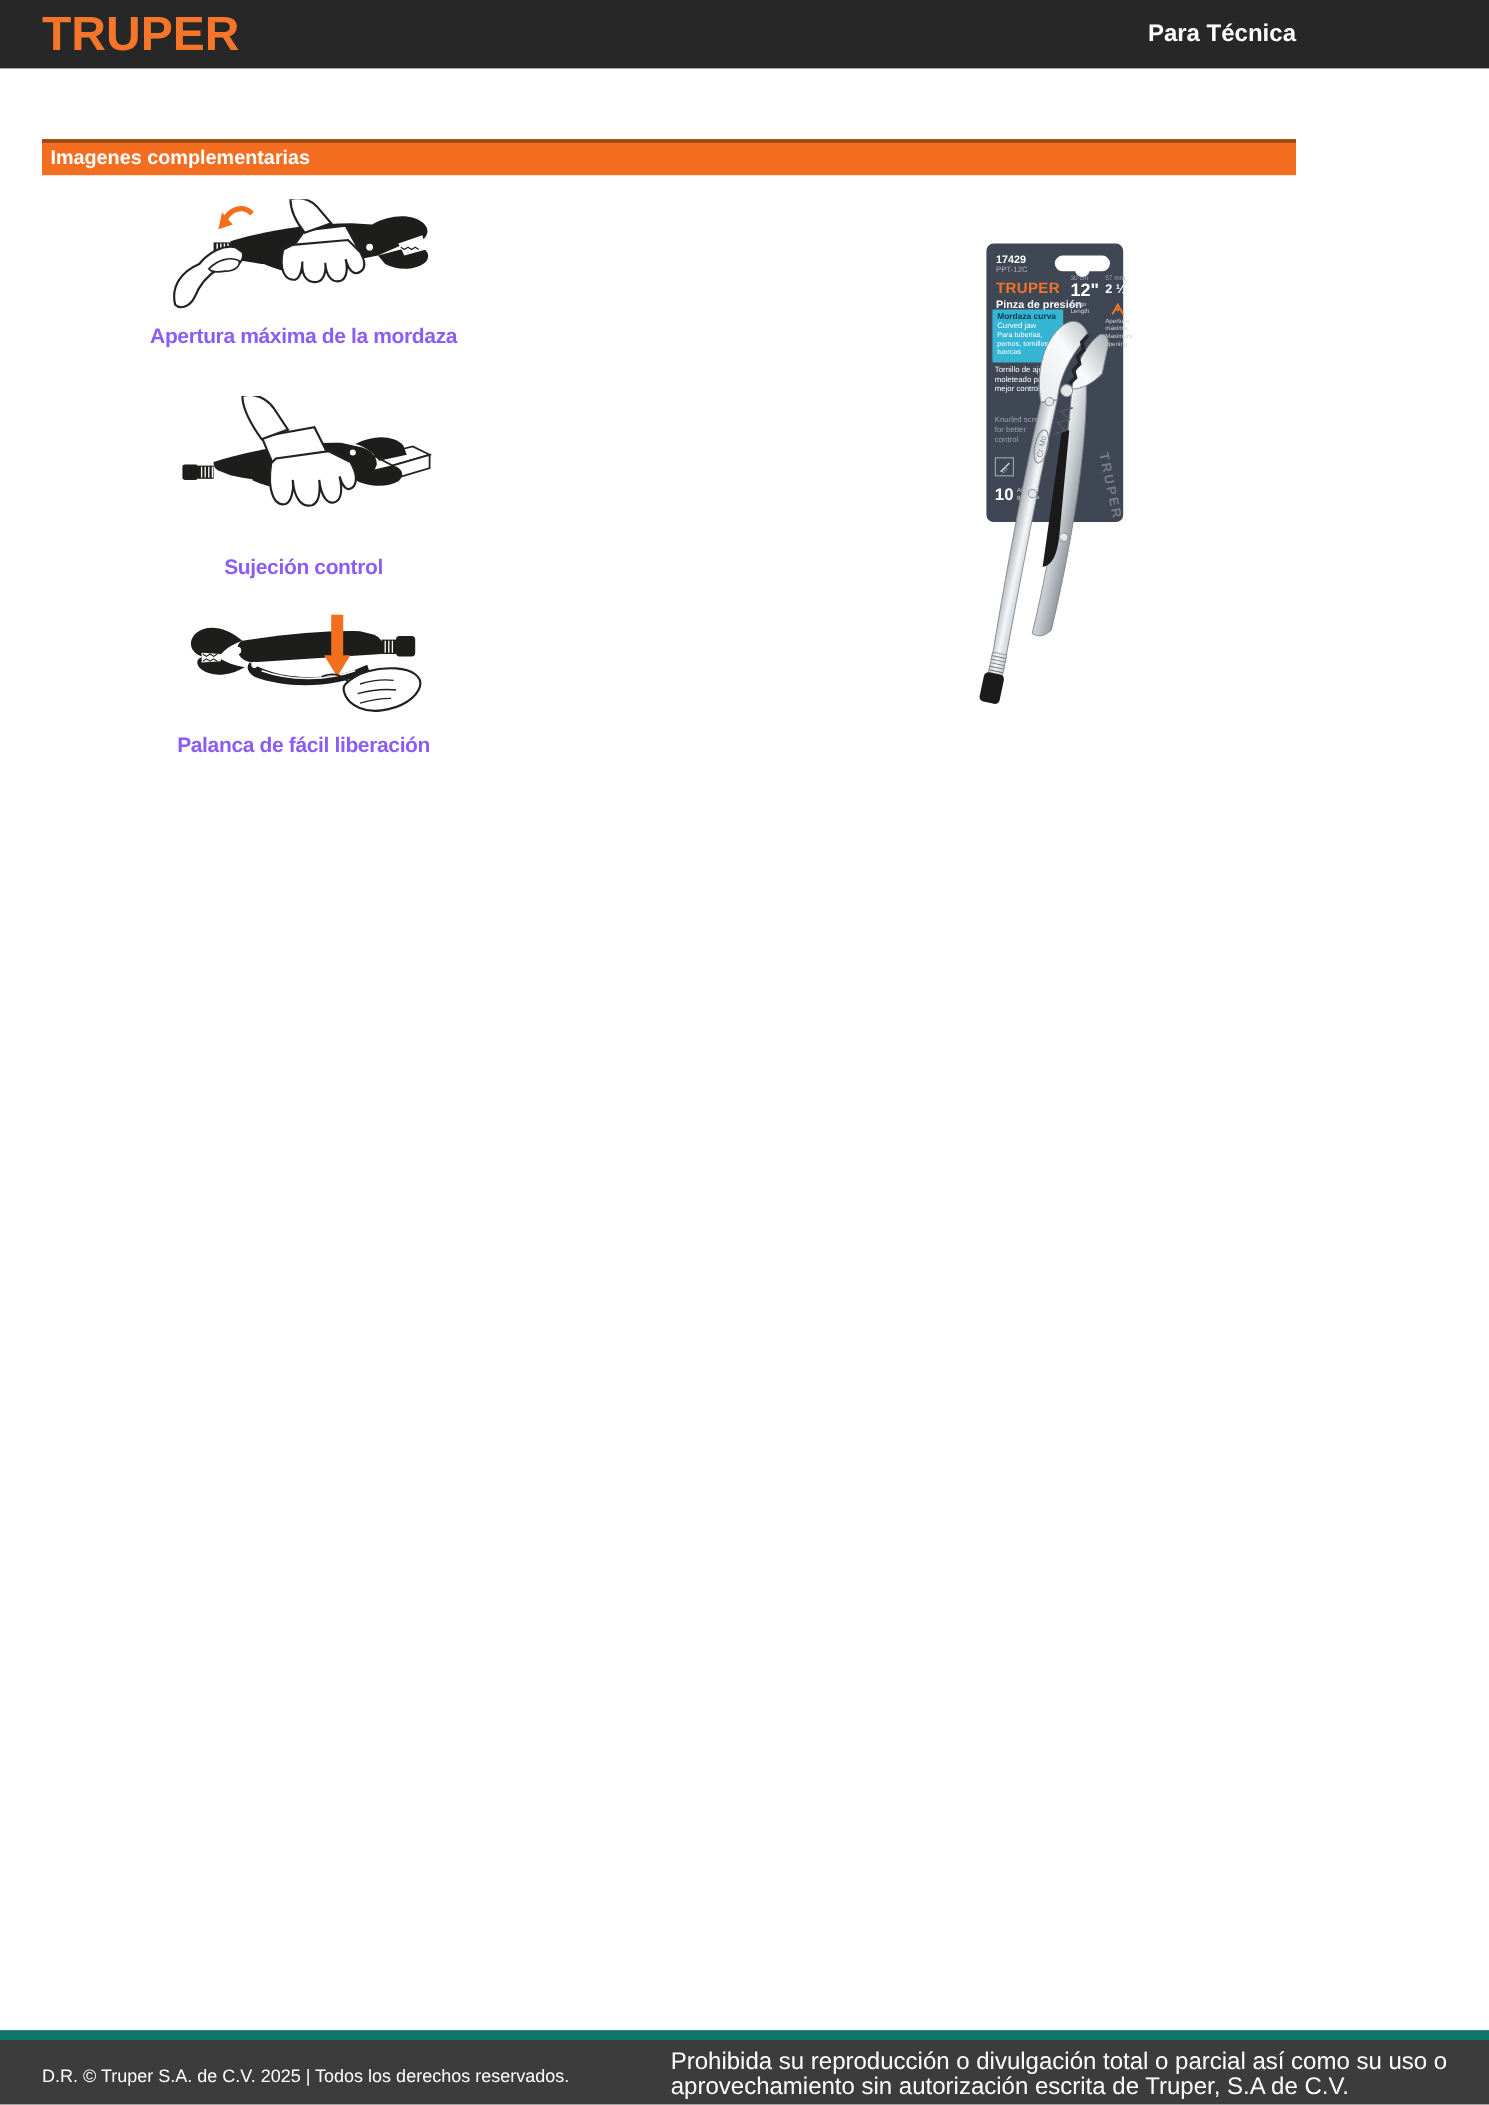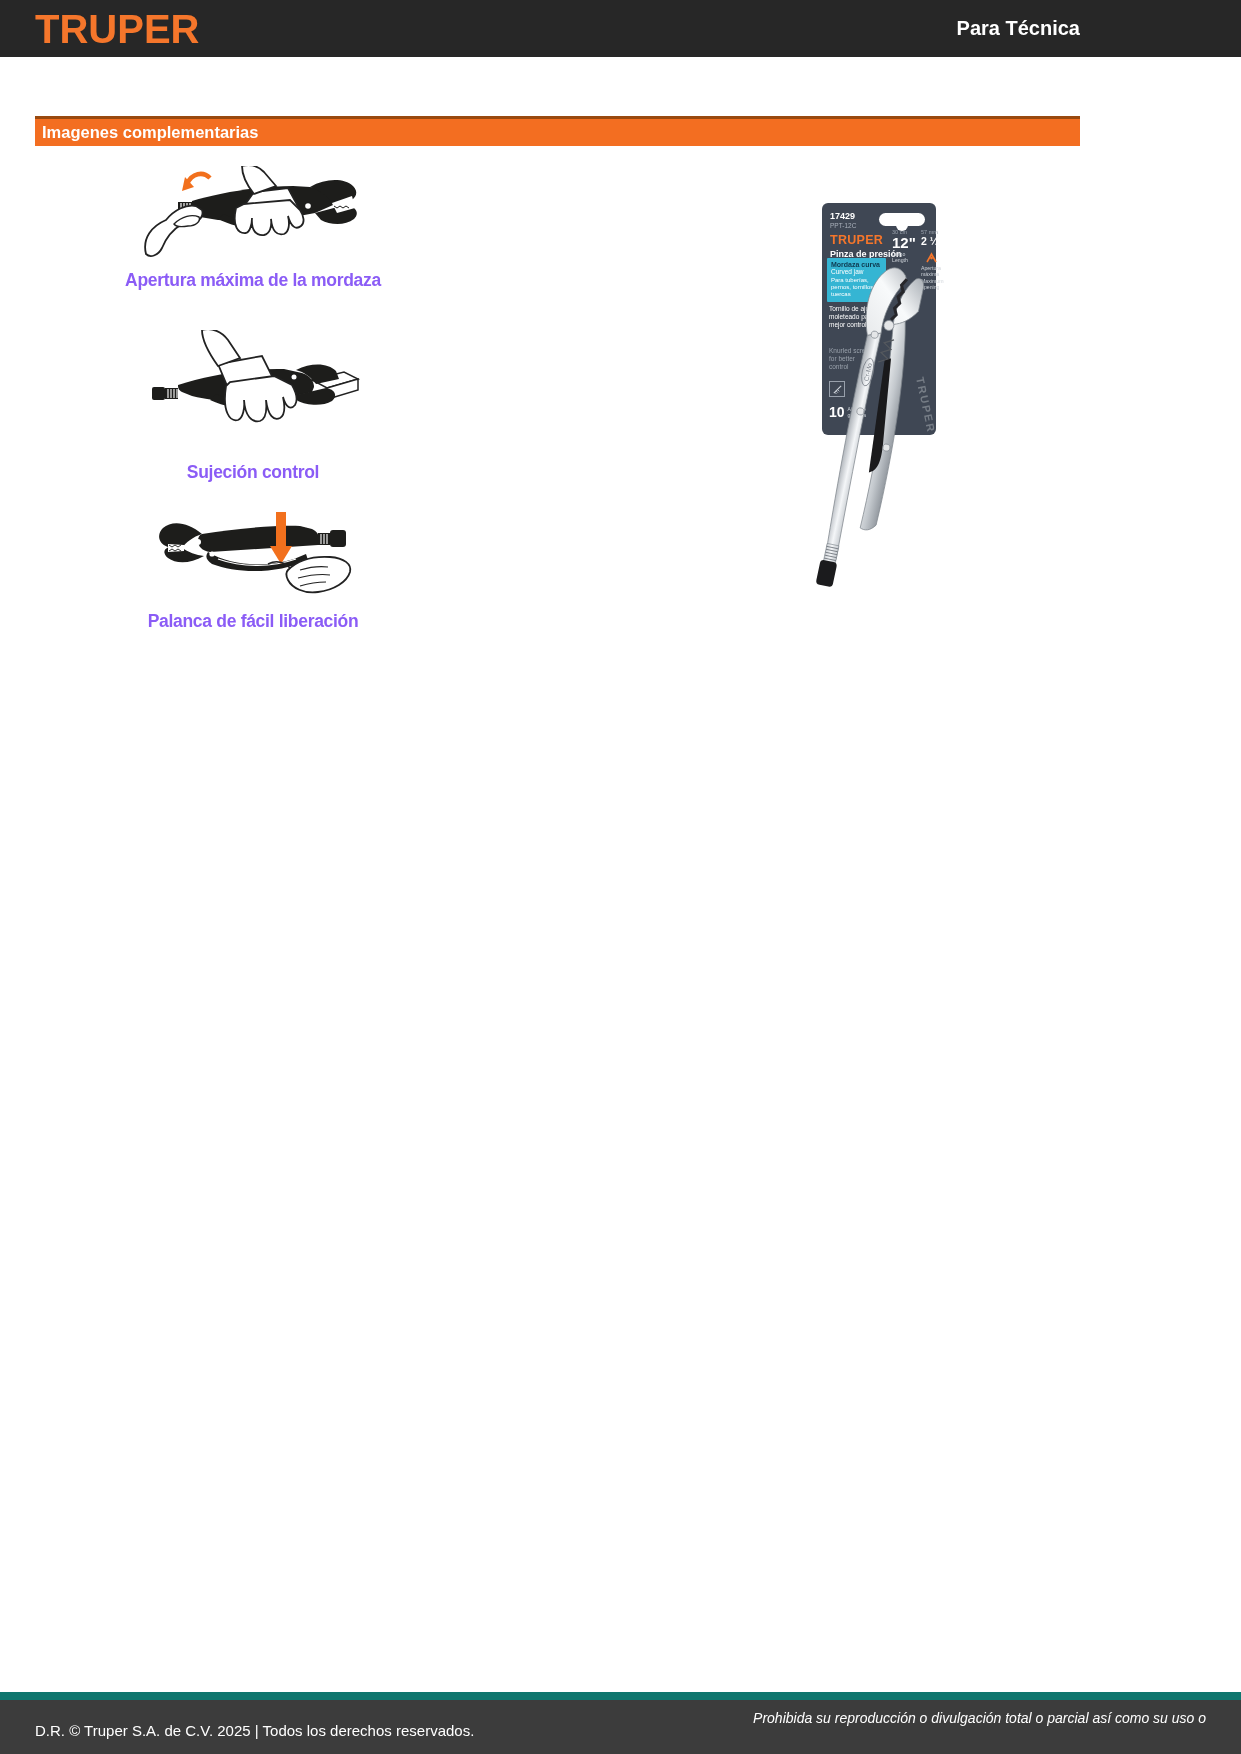--- a/index.html
+++ b/index.html
@@ -44,21 +44,21 @@
   .f2en { position:absolute; left:7px; top:144px; width:46px; font-size:6.5px; color:#99a1ab; line-height:1.25; }
   .icon-box { position:absolute; left:7px; top:178px; width:16px; height:16px; border:1px solid #98a0ab; display:flex; align-items:center; justify-content:center; }
   .warranty { position:absolute; left:7px; top:201px; display:flex; align-items:center; gap:3px; }
   .wnum { font-size:14px; font-weight:bold; color:#ffffff; }
   .wlab { font-size:5px; color:#cfd4da; width:32px; line-height:1.2; }
   .pliers-svg { position:absolute; left:0; top:0; }
 
   
   .footer { position:absolute; left:0; top:1692px; width:1241px; height:62px; background:#3c3c3c; border-top:8px solid #0f766e; color:#ffffff; }
   .f-left { position:absolute; left:35px; top:22px; font-size:15px; }
-  .f-right { position:absolute; right:35px; top:8px; text-align:left; font-size:14px; line-height:21px;font-style:italic; }
+  .f-right { position:absolute; right:35px; top:8px; text-align:left; font-size:20px; line-height:21px; }
 </style>
 </head>
 <body>
 
 <div class="page">
 
   <header class="topbar">
     <div class="logo">TRUPER</div>
     <div class="doc-title">Para Técnica</div>
   </header>
@@ -245,16 +245,17 @@
       </g>
 
       <text transform="translate(236,218) rotate(78)" font-size="11" font-weight="bold" letter-spacing="2" fill="#767d86" font-family="Liberation Sans, sans-serif">TRUPER</text>
     </svg>
   </div>
 
   <footer class="footer">
     <div class="f-left">D.R. © Truper S.A. de C.V. 2025 | Todos los derechos reservados.</div>
     <div class="f-right">
       <div>Prohibida su reproducción o divulgación total o parcial así como su uso o</div>
+      <div>aprovechamiento sin autorización escrita de Truper, S.A de C.V.</div>
     </div>
   </footer>
 
 </div>
 
 </body></html>

